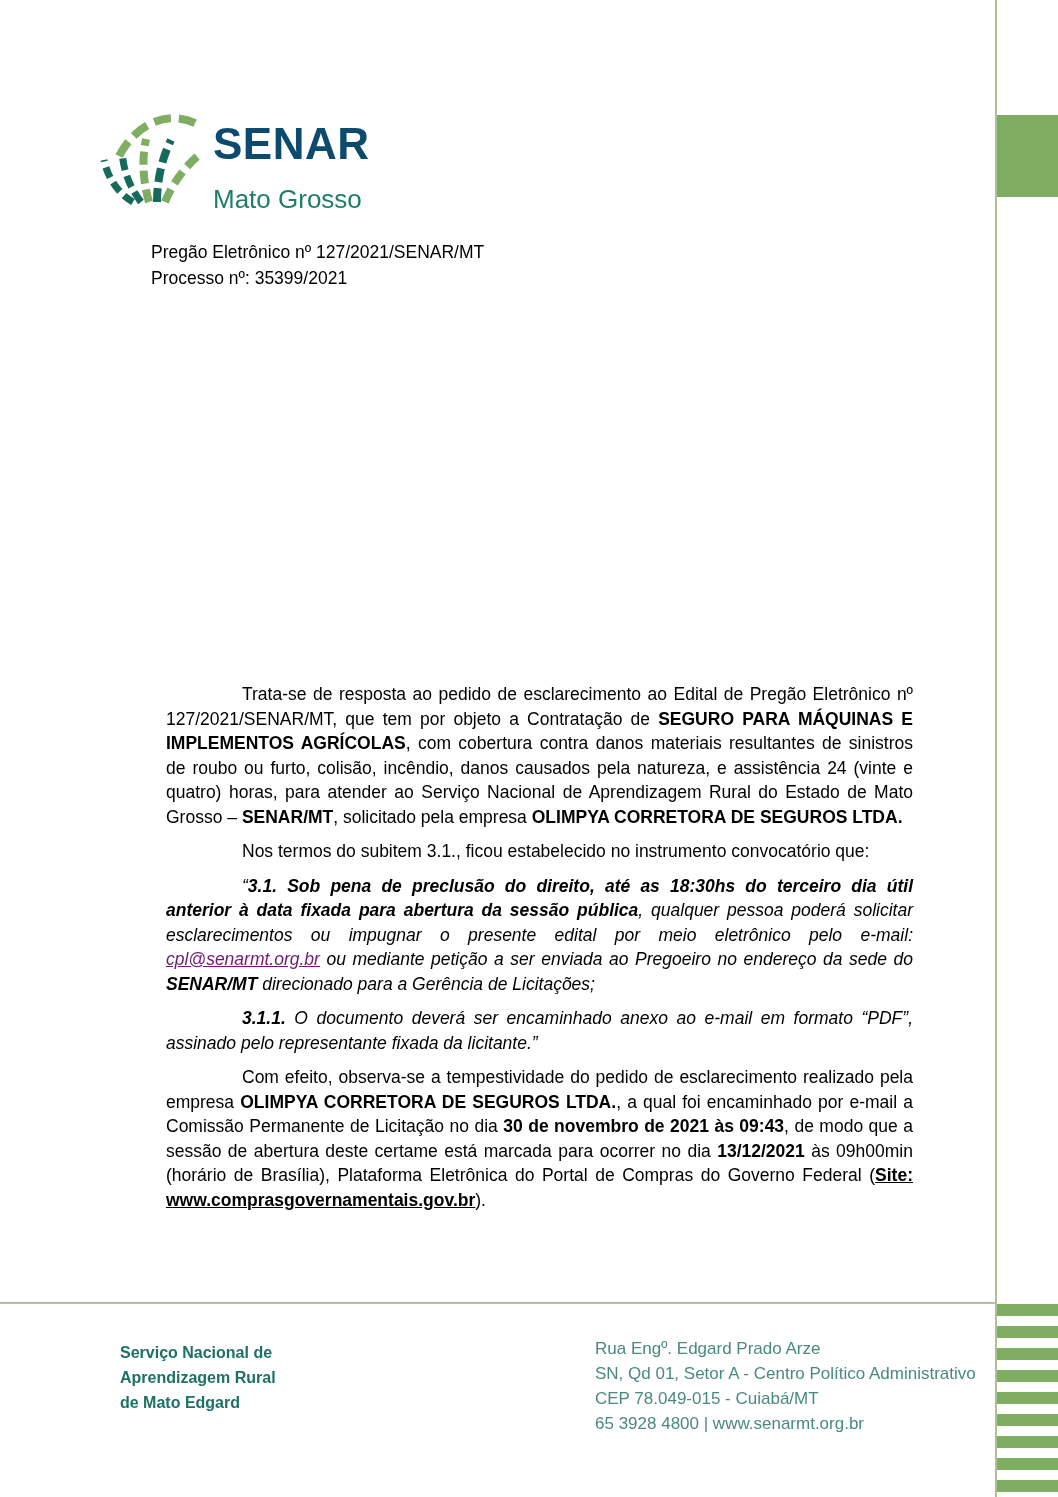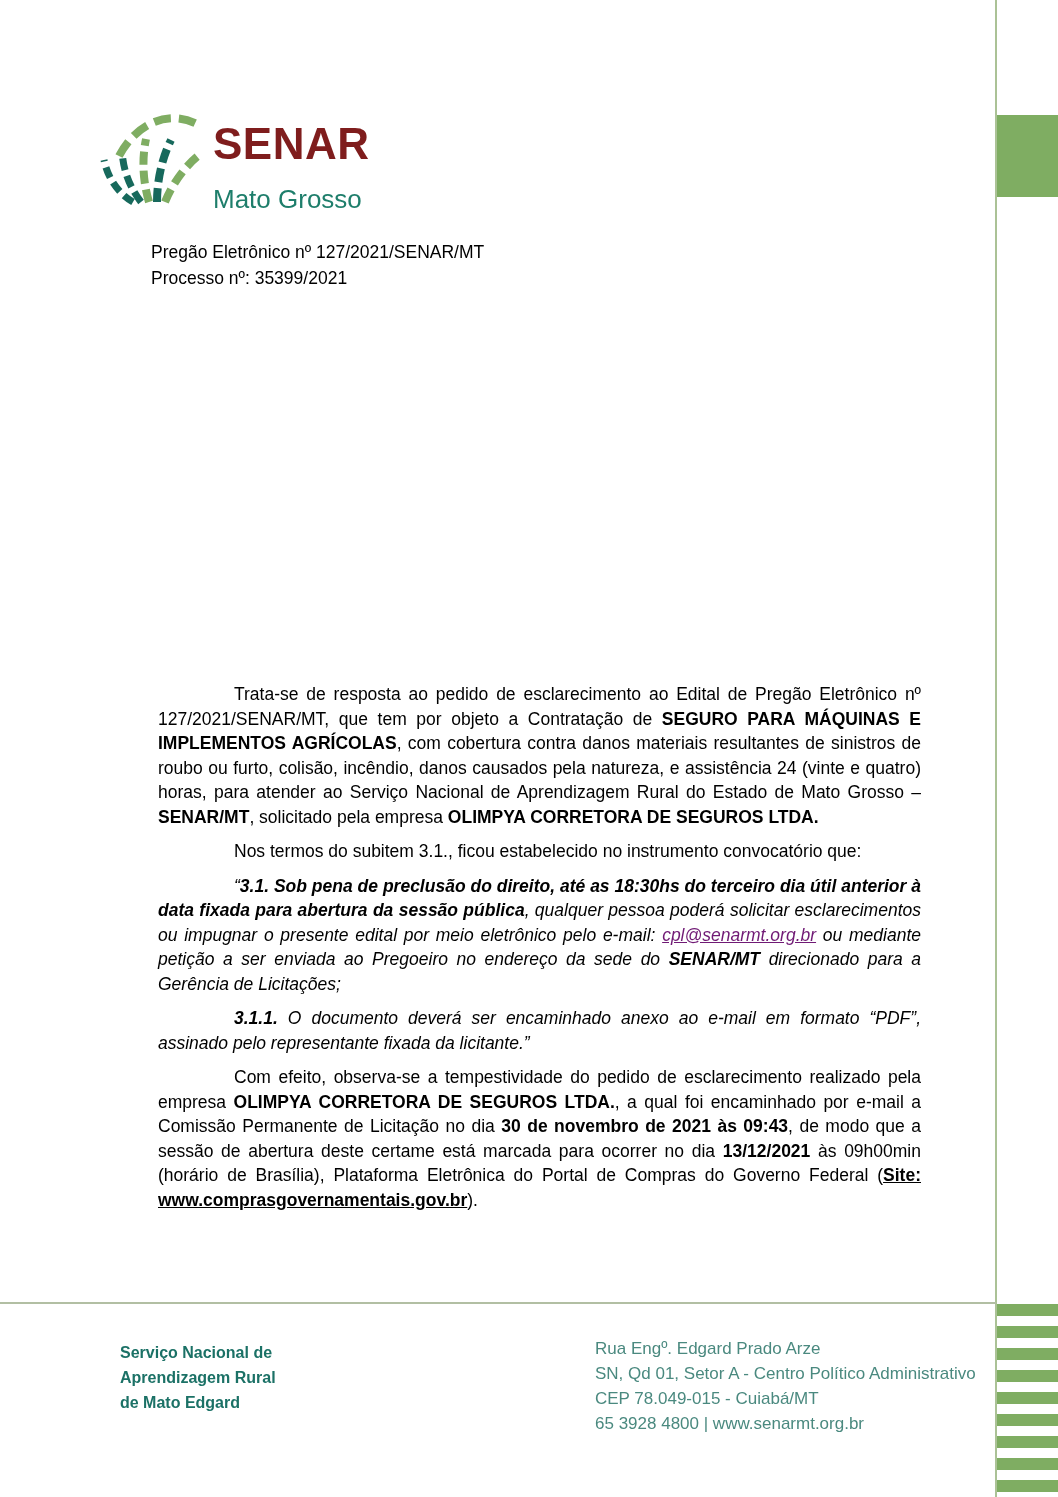--- a/index.html
+++ b/index.html
@@ -13,32 +13,32 @@
   .vrule   { position:absolute; left:995px; top:0; width:2px; height:1497px; background:#abc296; }
   .gblock  { position:absolute; left:997px; top:115px; width:61px; height:82px; background:#7fad62; }
   .stripes { position:absolute; left:997px; top:1304px; width:61px; height:193px;
              background:repeating-linear-gradient(to bottom,#7fad62 0 12px,#ffffff 12px 22px); }
   .hrule   { position:absolute; left:0; top:1302px; width:996px; height:2px; background:#b2bfa3; }
 
   
   .logo { position:absolute; left:98px; top:106px; display:flex; align-items:flex-start; }
   .logo-icon { width:102px; height:100px; }
   .logo-text { margin-left:13px; padding-top:16px; }
-  .logo-brand  { font-size:44px; font-weight:bold; color:#7f1d1d; line-height:1; letter-spacing:0.5px; }
+  .logo-brand  { font-size:44px; font-weight:bold; color:#0c4a6e; line-height:1; letter-spacing:0.5px; }
   .logo-region { font-size:26px; color:#1e7e6b; margin-top:20px; line-height:1; }
 
   
   .doc-header { position:absolute; left:151px; top:240px; font-size:17.5px; line-height:25.5px; }
   .doc-header p { margin:0; }
   .bold { font-weight:bold; }
 
   
   .doc-body { position:absolute; left:150px; top:682px; width:779px;
               font-size:17.5px; line-height:24.5px; text-align:justify; }
-  .para { margin:0 8px 10px; text-indent:76px; }
+  .para { margin:0 16px 10px; text-indent:76px; }
   .heading { margin:0 0 10px; text-indent:76px; font-weight:bold; }
   .quote { font-style:italic; }
   .email-link { color:#701a75; text-decoration:underline; font-style:italic; }
   .site-link { color:#000; font-weight:bold; text-decoration:underline; }
 
   
   .footer-org  { position:absolute; left:120px; top:1340px; font-size:16px; font-weight:bold;
                  color:#1b7166; line-height:25px; }
   .footer-addr { position:absolute; left:595px; top:1336px; font-size:17px;
                  color:#4a897f; line-height:25px; }

